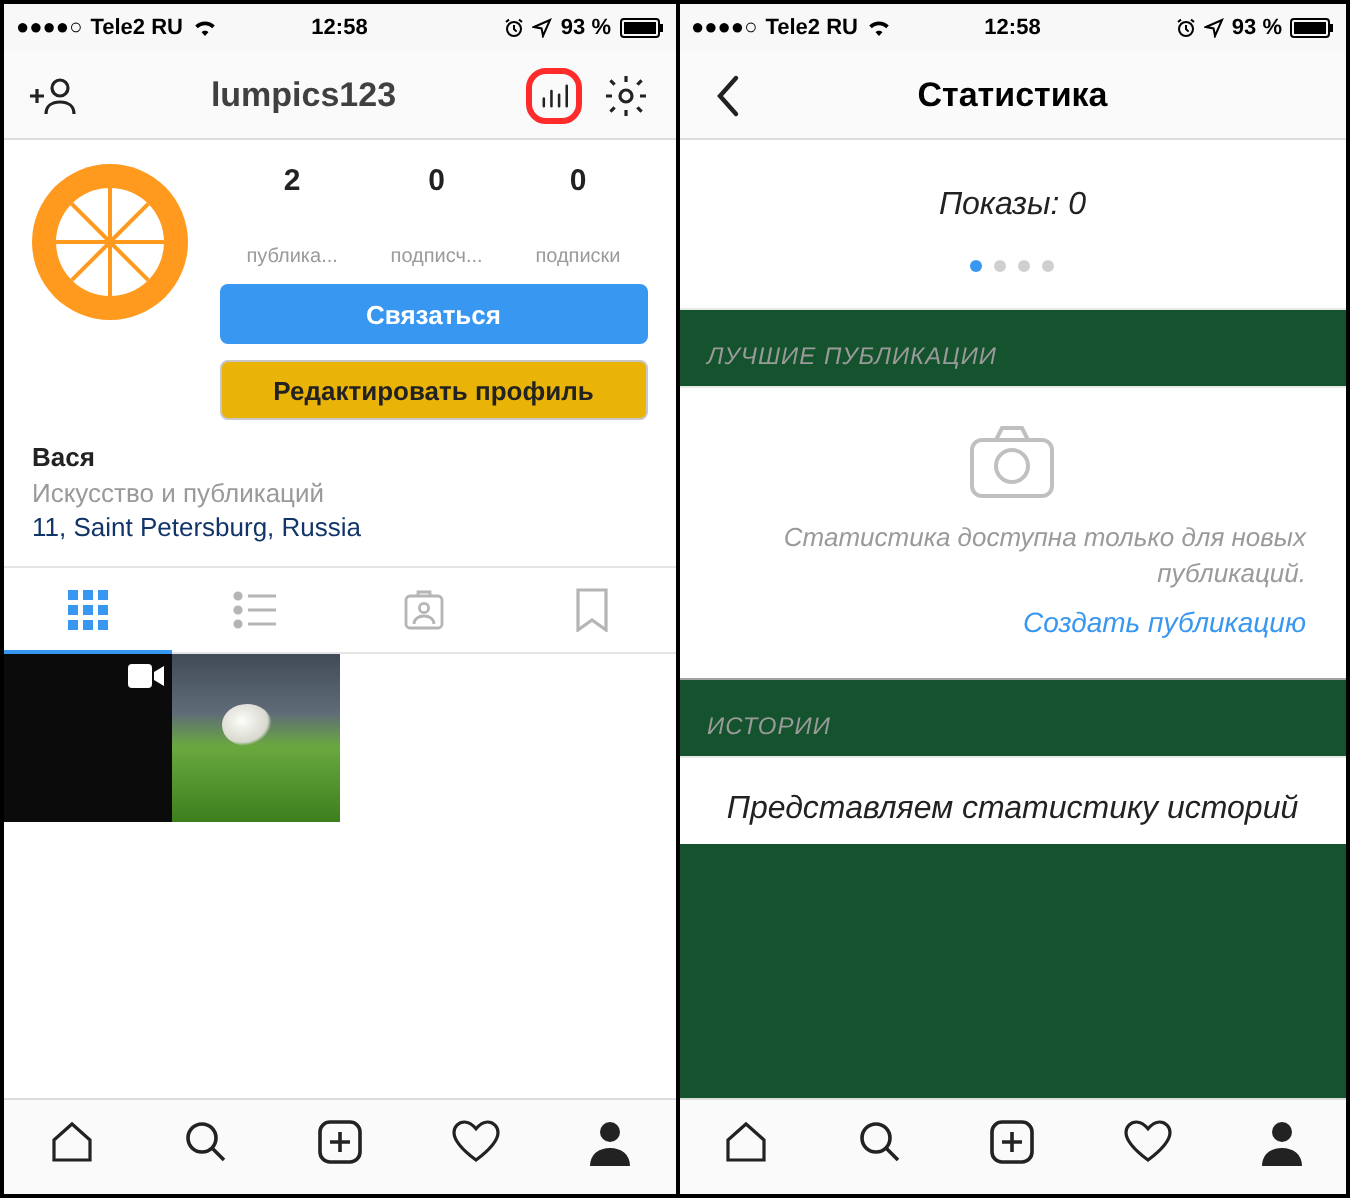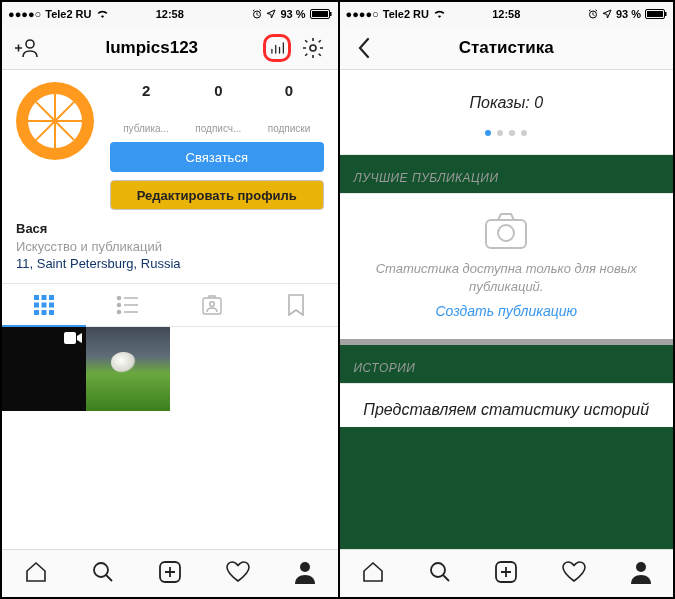--- a/index.html
+++ b/index.html
@@ -9,37 +9,37 @@
   .phone + .phone { border-left:2px solid #000; }
 
   
   .status { height:24px; background:#f8f8f8; display:flex; align-items:center; justify-content:space-between; padding:0 6px; font-size:11px; font-weight:600; color:#000; }
   .status .left, .status .right { display:flex; align-items:center; gap:4px; }
   .status .mid { position:absolute; left:50%; transform:translateX(-50%); }
   .status svg { display:block; }
 
   
   .nav { height:44px; background:#fafafa; border-bottom:1px solid #dcdcdc; display:flex; align-items:center; justify-content:space-between; padding:0 10px; position:relative; }
-  .nav .title { font-size:17px; font-weight:600; color:#000000; }
+  .nav .title { font-size:17px; font-weight:600; color:#404040; }
   .nav .center { position:absolute; left:50%; transform:translateX(-50%); font-size:17px; font-weight:600; }
   .nav .icons { display:flex; align-items:center; gap:8px; }
   .nav .iconbtn { width:28px; height:28px; display:flex; align-items:center; justify-content:center; color:#222; }
   .highlight { border:3px solid #ff2a2a; border-radius:10px; padding:2px 4px; }
 
   
   .profile-row { display:flex; padding:12px 14px 6px 14px; gap:16px; }
   .avatar { width:78px; height:78px; border-radius:50%; background:#ff9a1f; position:relative; flex-shrink:0; overflow:hidden; }
   .avatar::before { content:""; position:absolute; inset:12px; border-radius:50%; background:#fff; }
   .avatar .seg { position:absolute; left:50%; top:50%; width:2px; height:27px; background:#ff9a1f; transform-origin:top center; }
   .stats-col { flex:1; display:flex; flex-direction:column; gap:8px; }
   .stats { display:flex; justify-content:space-around; text-align:center; }
   .stat-num { font-size:15px; font-weight:700; color:#222; }
   .stat-lbl { font-size:10px; color:#9a9a9a;margin-top:24px; }
   .btn { height:30px; border-radius:4px; font-size:13px; display:flex; align-items:center; justify-content:center; }
-  .btn-primary { background:#3897f0; color:#fff; font-weight:400; }
+  .btn-primary { background:#3897f0; color:#fff; font-weight:700; }
   .btn-outline { background:#eab308; border:1px solid #c7c7c7; color:#222; font-weight:600; }
 
   .bio { padding:4px 14px 10px 14px; font-size:13px; line-height:1.35; }
   .bio .name { font-weight:700; color:#222; }
   .bio .cat { color:#9a9a9a; }
   .bio .link { color:#123569; }
 
   
   .tabs { height:44px; border-top:1px solid #e4e4e4; border-bottom:1px solid #e4e4e4; display:flex; }
   .tab { flex:1; display:flex; align-items:center; justify-content:center; color:#b5b5b5; position:relative; }
@@ -60,21 +60,21 @@
   .tabbar .t { color:#222; }
 
   
   .stats-body { flex:1; background:#14532d; overflow:hidden; display:flex; flex-direction:column;font-style:italic; }
   .card { background:#fff; padding:24px 10px 18px 10px; text-align:center; border-bottom:1px solid #e8e8e8; }
   .card .metric { font-size:16px; color:#222; }
   .dots { display:flex; justify-content:center; gap:6px; margin-top:18px; }
   .dot { width:6px; height:6px; border-radius:50%; background:#cfcfcf; }
   .dot.on { background:#3897f0; }
   .section-hdr { padding:16px 14px 8px 14px; font-size:12px; color:#9a9a9a; letter-spacing:0.5px; }
-  .best { background:#fff; padding:18px 20px 20px 20px; text-align:center; border-top:1px solid #e8e8e8; border-bottom:6px solid #a3a3a3; }
+  .best { background:#fff; padding:18px 20px 20px 20px; text-align:right; border-top:1px solid #e8e8e8; border-bottom:1px solid #a3a3a3; }
   .best .cam { color:#c0c0c0; margin-bottom:10px; display:flex; justify-content:center; }
   .best .note { font-size:13px; color:#9a9a9a; line-height:1.35; margin-bottom:8px; }
   .best .link { font-size:14px; color:#3897f0; }
   .stories-card { background:#fff; padding:16px 20px 6px 20px; text-align:center; border-top:1px solid #e8e8e8; }
   .stories-card .h { font-size:16px; font-weight:400; color:#222; line-height:1.3; }
 </style>
 </head>
 <body>
 
 <div class="wrap">

